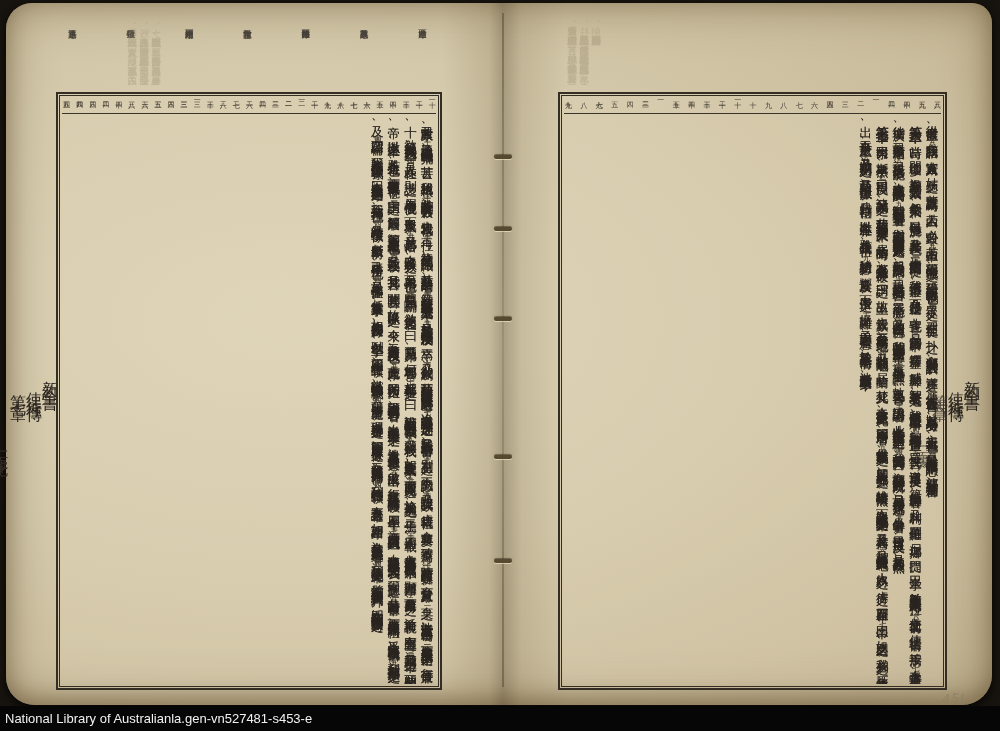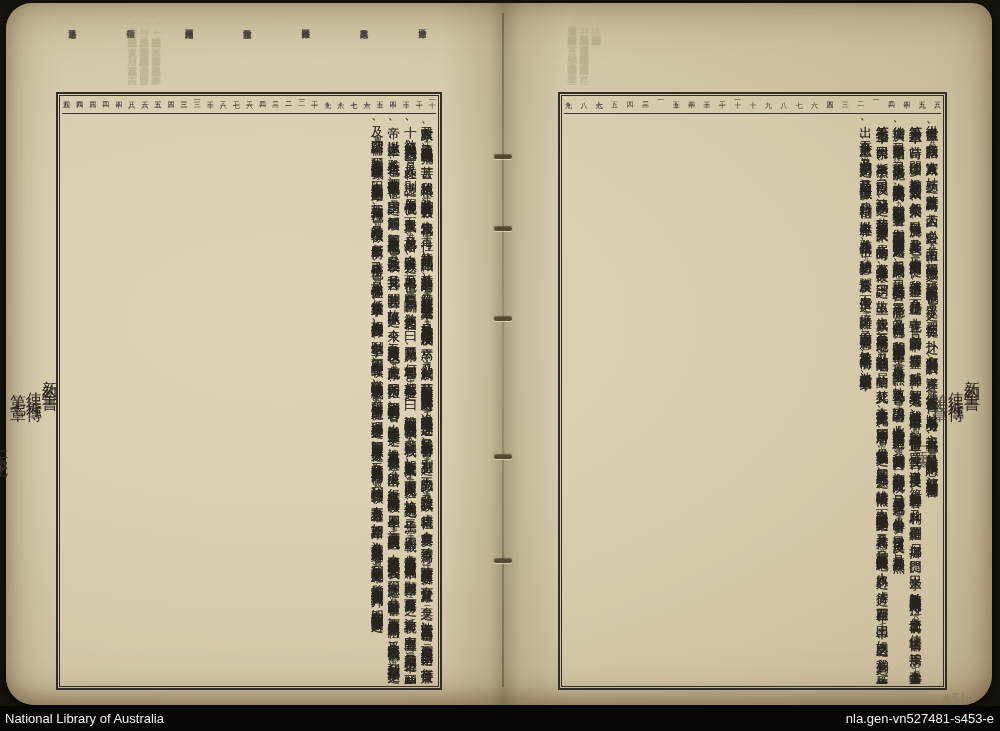--- a/index.html
+++ b/index.html
@@ -49,21 +49,21 @@
   .btext .v{font-size:7px;letter-spacing:0;color:#4a443a;line-height:16.6px;}
   .btext .ch{font-weight:bold;letter-spacing:2px;}
   
   .ghost{position:absolute;writing-mode:vertical-rl;text-orientation:upright;color:#877a5c;opacity:.28;
          font-size:9.5px;line-height:12px;transform:scaleX(-1);pointer-events:none;overflow:hidden;}
   
   .pencil{position:absolute;left:936px;top:688px;color:#8d8066;font-size:13px;font-style:italic;
           transform:rotate(-4deg);letter-spacing:1px;font-family:"DejaVu Sans", sans-serif;opacity:.85;}
   
   .bar{position:absolute;left:0;bottom:0;width:100%;height:25px;background:#060606;
-       display:flex;justify-content:space-between;align-items:center;
+       display:flex;align-items:center;
        font-family:"Liberation Sans", sans-serif;color:#f2f2f2;font-size:13px;}
   .bar .l{margin-left:5px;} .bar .r{margin-right:6px;}
 </style>
 </head>
 <body>
 
 <div class="photo">
   <div class="spread">
 
     <div class="gutter">

